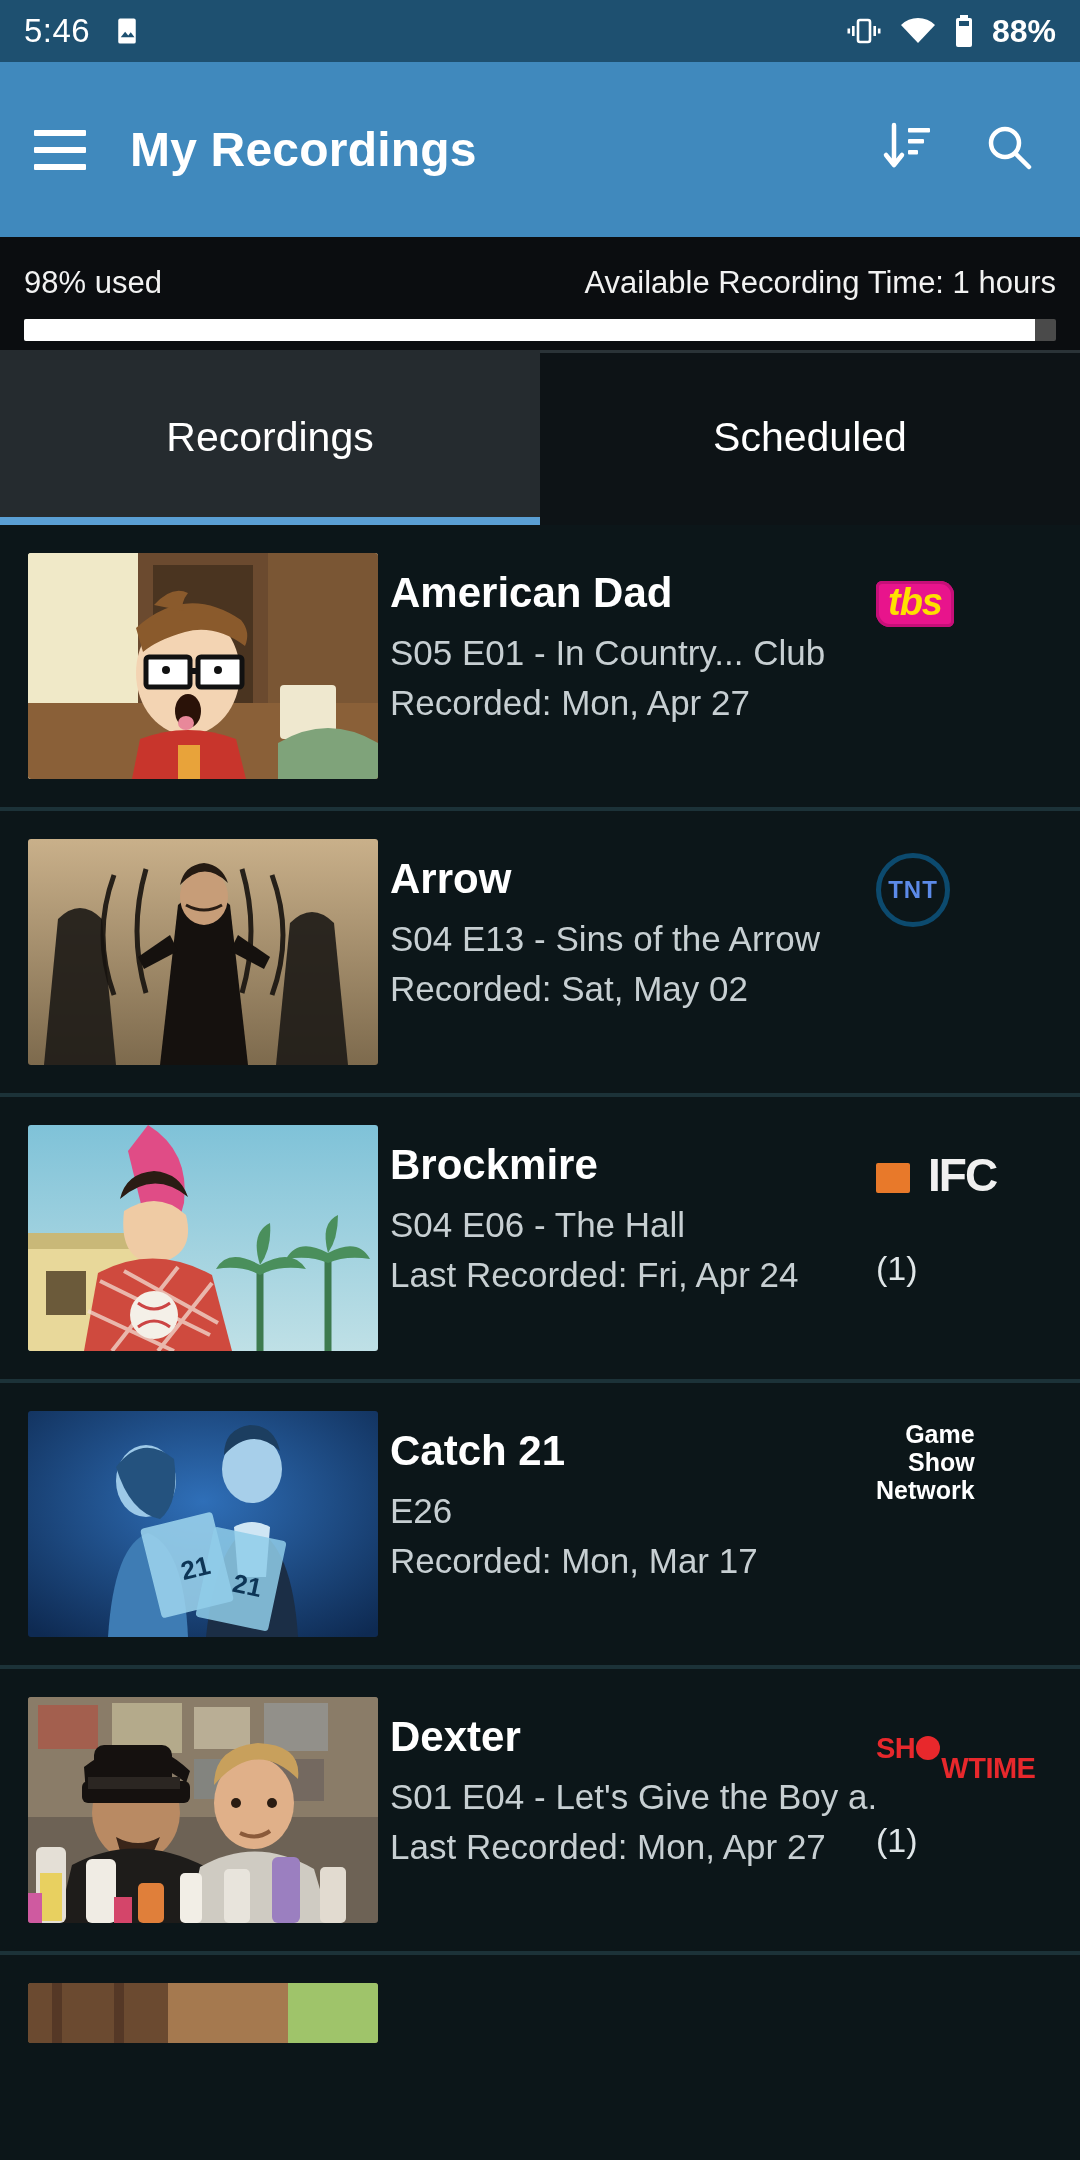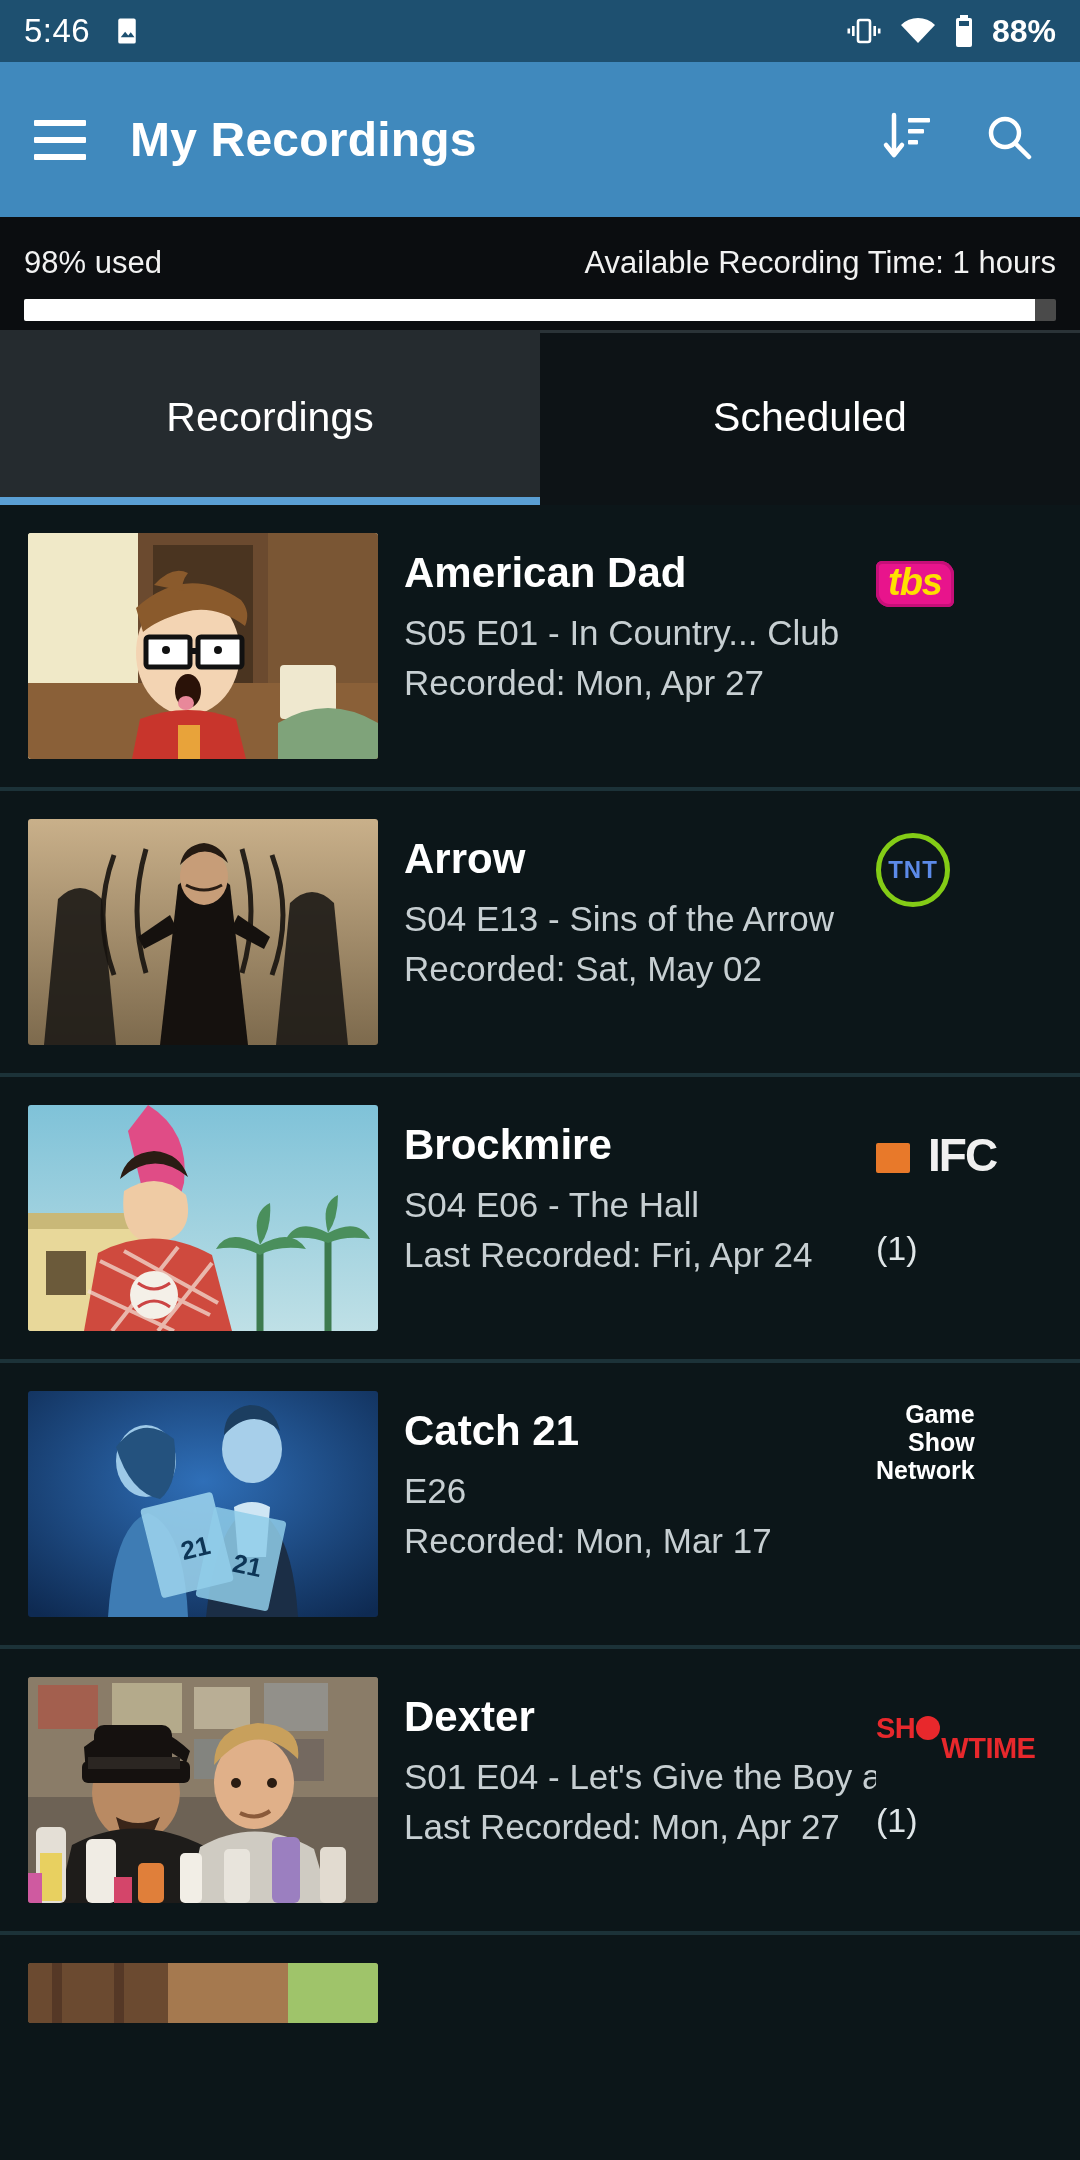--- a/index.html
+++ b/index.html
@@ -18,21 +18,21 @@
     padding:0 24px;
   }
   .sb-time { font-size:33px; font-weight:400; color:#fff; letter-spacing:.5px; }
   .sb-left { display:flex; align-items:center; gap:22px; }
   .sb-right { margin-left:auto; display:flex; align-items:center; gap:18px; }
   .sb-pct { font-size:32px; font-weight:700; color:#fff; }
   .ico { display:block; }
 
   
   .appbar {
-    height:155px; background:#4089bd;
+    height:175px; background:#4089bd;
     display:flex; align-items:center;
     padding:0 34px;
   }
   .hamburger { width:52px; height:40px; display:flex; flex-direction:column; justify-content:space-between; cursor:pointer; }
   .hamburger span { display:block; height:6px; background:#fff; border-radius:1px; }
   .app-title {
     font-size:48px; font-weight:700; color:#fff;
     margin-left:44px; letter-spacing:.2px;
   }
   .appbar-actions { margin-left:auto; display:flex; align-items:center; gap:52px; padding-right:10px;}
@@ -76,21 +76,21 @@
   .divider { height:4px; background:#1c3238; }
 
   .thumb {
     width:350px; height:226px;
     flex:0 0 350px;
     border-radius:3px; overflow:hidden;
     position:relative; background:#111;
   }
   .thumb svg { display:block; width:100%; height:100%; }
 
-  .meta { flex:1; padding-left:26px; padding-top:14px; min-width:0;}
+  .meta { flex:1; padding-left:12px; padding-top:14px; min-width:0;}
   .show-title { font-size:42px; font-weight:700; color:#ffffff; line-height:1.22; }
   .show-ep  { font-size:35px; color:#c7cfd2; line-height:1.42; margin-top:10px; white-space:nowrap; overflow:hidden;}
   .show-rec { font-size:35px; color:#c7cfd2; line-height:1.42; white-space:nowrap; overflow:hidden;}
 
   .rightcol {
     width:180px; flex:0 0 180px;
     display:flex; flex-direction:column; align-items:flex-start;
     padding-top:12px;
   }
   .logo-box { height:78px; display:flex; align-items:center; justify-content:center; }
@@ -99,21 +99,21 @@
   
   .logo-tbs {
     background:#e8148c; color:#ffe000;
     font-size:38px; font-weight:700; font-style:italic;
     padding:2px 12px 6px 12px; border-radius:6px 14px 6px 14px;
     line-height:1; letter-spacing:-1px;
     box-shadow:inset 0 0 0 3px #c60f78;
   }
   .logo-tnt {
     width:74px; height:74px; border-radius:50%;
-    border:5px solid #84cc16; color:#5c8ae8;
+    border:5px solid #0c4a6e; color:#5c8ae8;
     display:flex; align-items:center; justify-content:center;
     font-size:24px; font-weight:700; letter-spacing:1px;
   }
   .logo-ifc { display:flex; align-items:flex-end;gap:24px; }
   .logo-ifc .ifc-mark {
     width:34px; height:30px; background:#e8792a; margin-right:-6px;
     margin-bottom:4px; border-radius:2px;
   }
   .logo-ifc .ifc-text { font-size:46px; font-weight:700; color:#f0f0f0; letter-spacing:-2px; line-height:.9; }
   .logo-gsn { text-align:right; color:#ffffff; font-size:25px; font-weight:700; line-height:1.12; }

